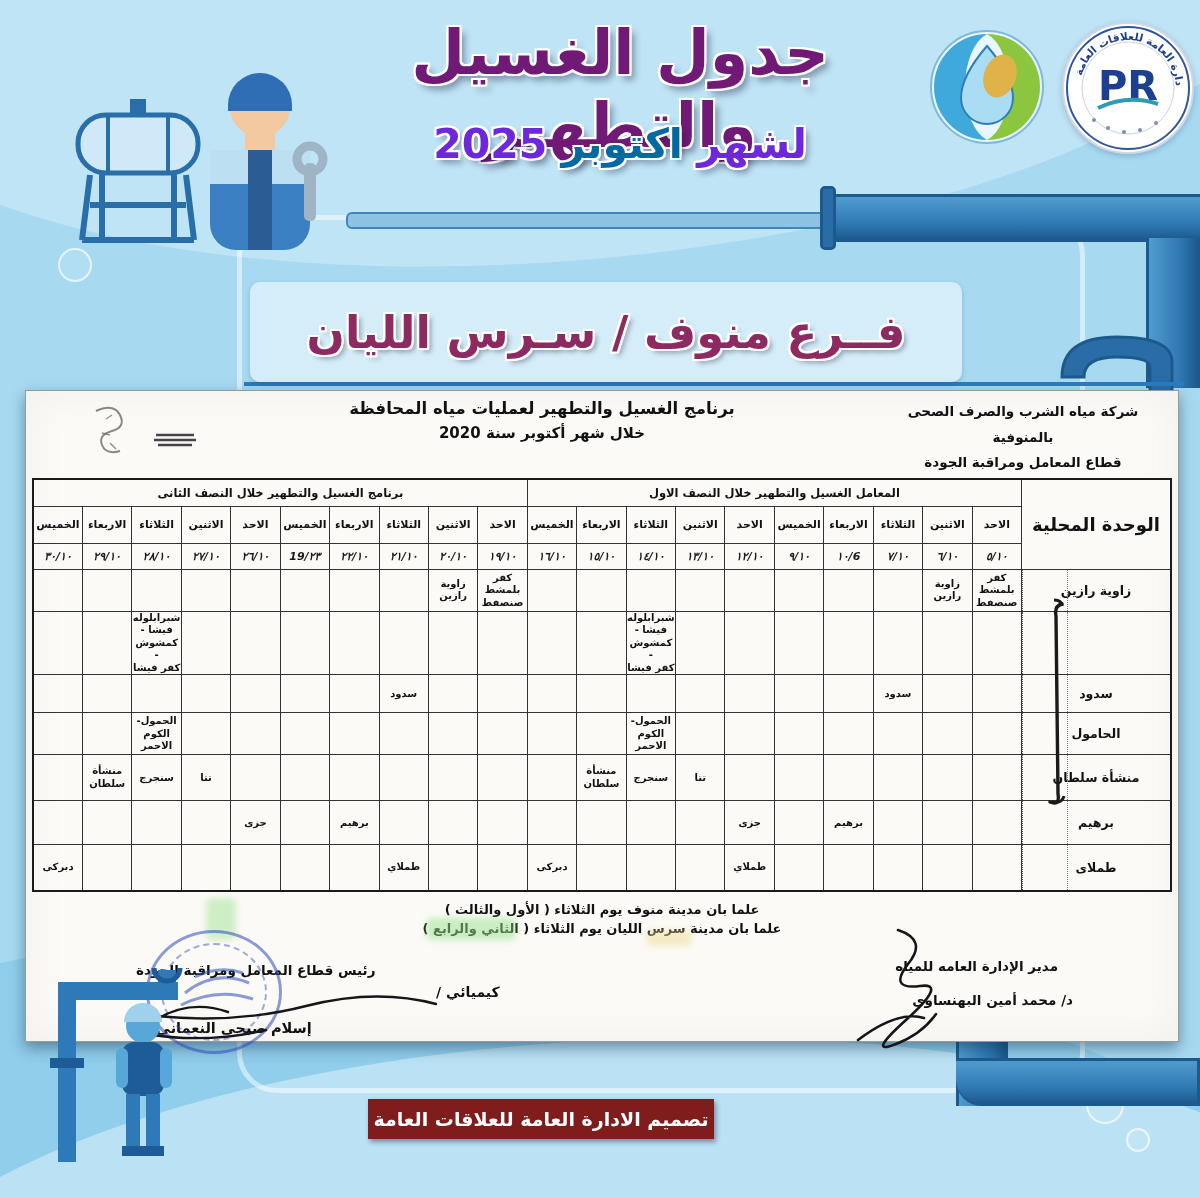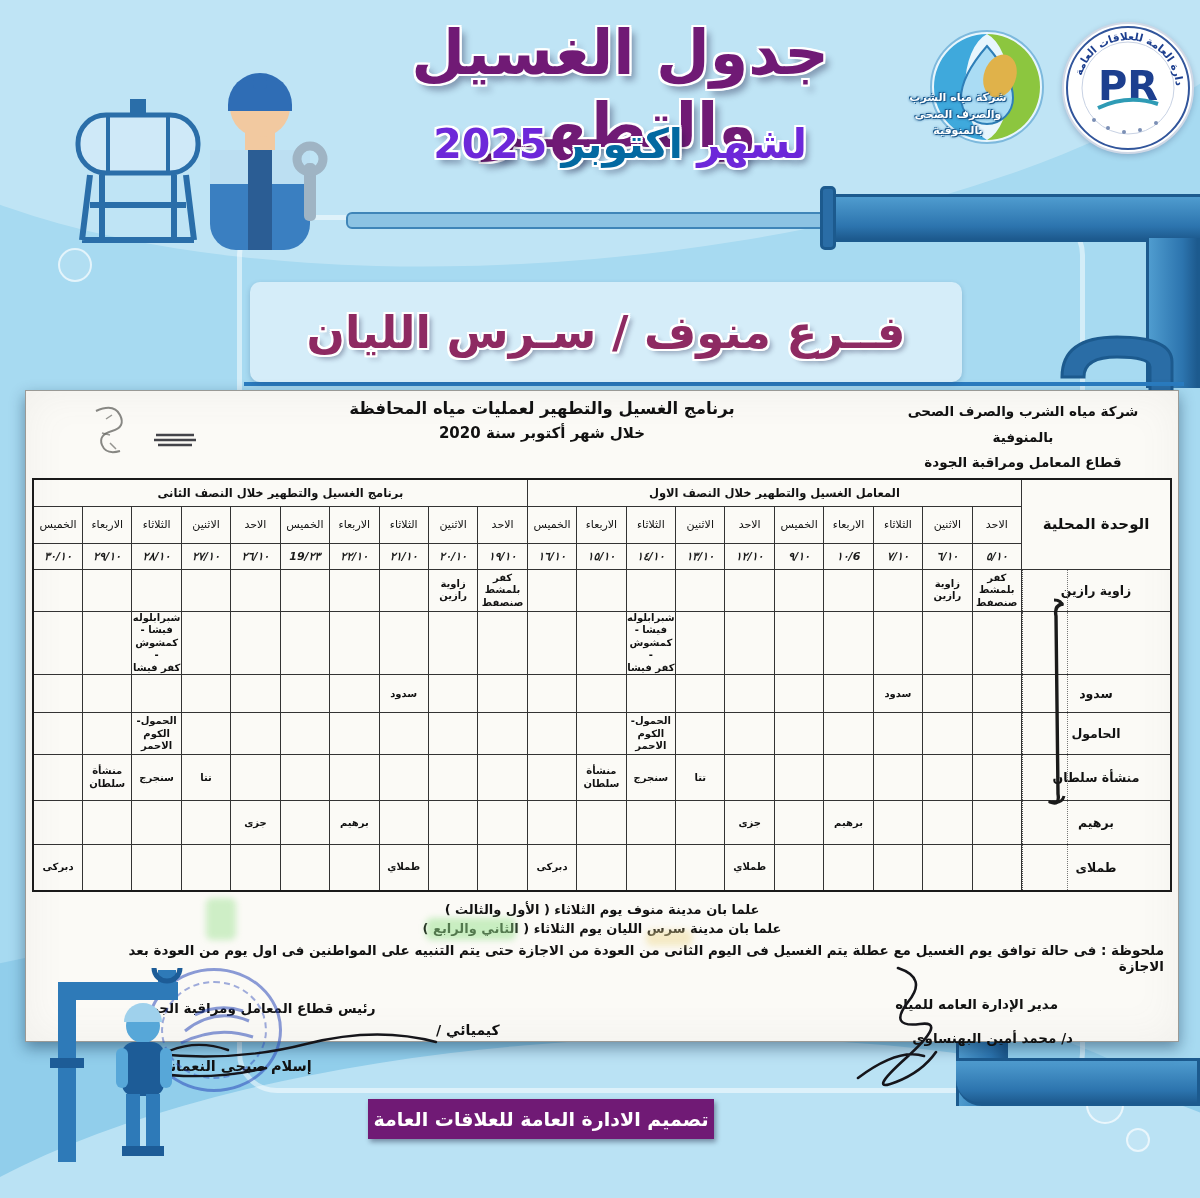--- a/index.html
+++ b/index.html
@@ -50,23 +50,23 @@
   .doc-head{display:flex;flex-direction:row;padding:8px 10px 2px 10px;align-items:flex-start;}
   .doc-co{width:290px;text-align:center;font-weight:bold;font-size:13.5px;line-height:1.9;}
   .doc-title{flex:1;text-align:center;font-weight:bold;}
   .doc-title .l1{font-size:16.5px;}
   .doc-title .l2{font-size:15px;margin-top:6px;}
   .doc-stamp{width:170px;height:62px;position:relative;}
   
   .sched-wrap{padding:0 6px;position:relative;}
   table.sched{border-collapse:collapse;width:100%;table-layout:fixed;border:2.5px solid #1a1a1a;}
   table.sched th,table.sched td{border:1px solid #333;padding:0;overflow:hidden;}
-  th.unit-head{width:148px;font-size:15px;font-weight:bold;background:#fbfaf6;}
+  th.unit-head{width:148px;font-size:18px;font-weight:bold;background:#fbfaf6;}
   th.half-title{height:26px;font-size:11.5px;font-weight:bold;border-bottom:1.5px solid #1a1a1a;}
-  th.dayname{height:36px;font-size:11px;font-weight:normal;border-bottom:1.5px solid #1a1a1a;border-top:1.5px solid #1a1a1a;}
+  th.dayname{height:36px;font-size:11px;font-weight:bold;border-bottom:1.5px solid #1a1a1a;border-top:1.5px solid #1a1a1a;}
   td.datecell{height:25px;font-size:11px;font-weight:bold;text-align:center;font-style:italic;border-bottom:2px solid #1a1a1a;color:#1b1b1b;}
   td.cell{font-size:10px;font-weight:bold;text-align:center;vertical-align:middle;line-height:1.25;
     border-left:1px dotted #555;border-right:1px dotted #555;border-top:2px dotted #444;border-bottom:2px dotted #444;white-space:pre-line;}
   th.unitname{font-size:12.5px;font-weight:bold;text-align:center;vertical-align:middle;position:relative;
     border-top:2px dotted #444;border-bottom:2px dotted #444;padding-right:4px;}
   th.unitname .strip{position:absolute;top:0;left:0;width:44px;height:100%;border-left:1px dotted #555;border-right:1px dotted #777;}
   .bracket-svg{position:absolute;pointer-events:none;}
   .hl{position:absolute;filter:blur(3px);border-radius:6px;}
   
   .doc-notes{margin-top:10px;text-align:center;font-weight:bold;}
@@ -76,21 +76,21 @@
   .sig-right-title{position:absolute;right:120px;top:18px;font-size:13.5px;}
   .sig-right-name{position:absolute;right:105px;top:52px;font-size:13.5px;}
   .sig-left-title{position:absolute;left:110px;top:22px;font-size:13.5px;}
   .sig-left-chem{position:absolute;left:410px;top:44px;font-size:14px;}
   .sig-left-name{position:absolute;left:130px;top:80px;font-size:14.5px;}
   .sigsvg{position:absolute;}
   .stamp-circle{position:absolute;left:120px;top:-10px;width:130px;height:118px;border:3px solid rgba(45,75,185,.55);
     border-radius:50%;filter:blur(.6px);}
   .stamp-circle .inner{position:absolute;left:12px;top:10px;right:12px;bottom:10px;border:2px dashed rgba(45,75,185,.45);border-radius:50%;}
   
-  .footer-ribbon{position:absolute;left:368px;top:1099px;width:346px;height:40px;background:#701a75;
+  .footer-ribbon{position:absolute;left:368px;top:1099px;width:346px;height:40px;background:#7f1d1d;
     display:flex;align-items:center;justify-content:center;box-shadow:2px 3px 5px rgba(10,10,40,.4);}
   .footer-ribbon span{color:#fff;font-weight:bold;font-size:19px;direction:rtl;}
   .illus{position:absolute;}
 </style>
 </head>
 <body>
 
 <div class="wave w1"></div>
 <div class="wave w2"></div>
 <div class="wave w3"></div>
@@ -139,24 +139,20 @@
 </svg>
 
 <div class="logo logo-company">
   <svg width="118" height="118" viewBox="0 0 118 118">
     <circle cx="59" cy="59" r="56" fill="#e8f6fd" stroke="#7db9dd" stroke-width="2"></circle>
     <path d="M59 6 a53 53 0 0 1 0 106 a30 55 0 0 0 0 -106 z" fill="#8cc63f"></path>
     <path d="M59 6 a53 53 0 0 0 0 106 a30 55 0 0 1 0 -106 z" fill="#3fa9dc"></path>
     <path d="M59 18 q-26 30 -26 52 a26 26 0 0 0 52 0 q0 -22 -26 -52 z" fill="#aadcf4" stroke="#2e7fb8" stroke-width="2"></path>
     <ellipse cx="72" cy="48" rx="16" ry="22" fill="#e0b24a" transform="rotate(20 72 48)"></ellipse>
   </svg>
-  <div style="position:absolute;left:-30px;top:62px;width:120px;text-align:center;direction:rtl;color:#fff;font-weight:bold;font-size:11px;line-height:1.5;text-shadow:0 0 3px #1c5a8e,0 0 3px #1c5a8e,1px 1px 0 #1c5a8e,-1px -1px 0 #1c5a8e">
-    <div>شركة مياه الشرب</div>
-    <div>والصرف الصحى بالمنوفية</div>
-  </div>
 </div>
 <div class="logo logo-pr">
   <svg width="128" height="128" viewBox="0 0 128 128">
     <circle cx="64" cy="64" r="61" fill="#fff" stroke="#31559b" stroke-width="2"></circle>
     <circle cx="64" cy="64" r="46" fill="#fff" stroke="#c8d2e4" stroke-width="1"></circle>
     <defs>
         <path id="arcTop" d="M16 64 a48 48 0 0 1 96 0"></path>
         <path id="arcBot" d="M20 64 a44 44 0 0 0 88 0"></path>
       </defs>
     <text font-size="10.5" font-weight="bold" fill="#1d3f8f" font-family="DejaVu Sans,sans-serif">
@@ -448,21 +444,20 @@
     </svg>
 
     <div class="hl" style="left:400px;top:440px;width:90px;height:22px;background:rgba(150,225,140,.5)"></div>
     <div class="hl" style="left:180px;top:420px;width:30px;height:42px;background:rgba(150,225,140,.45)"></div>
     <div class="hl" style="left:620px;top:452px;width:46px;height:16px;background:rgba(240,220,150,.5)"></div>
   </div>
 
   <div class="doc-notes">
     <div class="n">علما بان مدينة منوف يوم الثلاثاء ( الأول والثالث )</div>
     <div class="n">علما بان مدينة سرس الليان يوم الثلاثاء ( الثاني والرابع )</div>
-    <div class="n n3">ملحوظة : فى حالة توافق يوم الغسيل مع عطلة يتم الغسيل فى اليوم الثانى من العودة من الاجازة حتى يتم التنبيه على المواطنين فى اول يوم من العودة بعد الاجازة</div>
   </div>
 
   <div class="sig-area">
     <div class="sig-right-title">مدير الإدارة العامه للمياه</div>
     <div class="sig-right-name">د/ محمد أمين البهنساوى</div>
     <svg class="sigsvg" style="right:230px;top:-18px" width="120" height="130" viewBox="0 0 120 130">
       <path d="M70 8 q30 10 10 34 q-20 26 12 22 q28 -4 -14 34 q-40 36 -10 24 q26 -10 40 -30 M30 118 q40 -30 66 -22" fill="none" stroke="#15151a" stroke-width="2.6" stroke-linecap="round"></path>
     </svg>
     <div class="sig-left-title">رئيس قطاع المعامل ومراقبة الجودة</div>
     <div class="sig-left-chem">كيميائي /</div>

